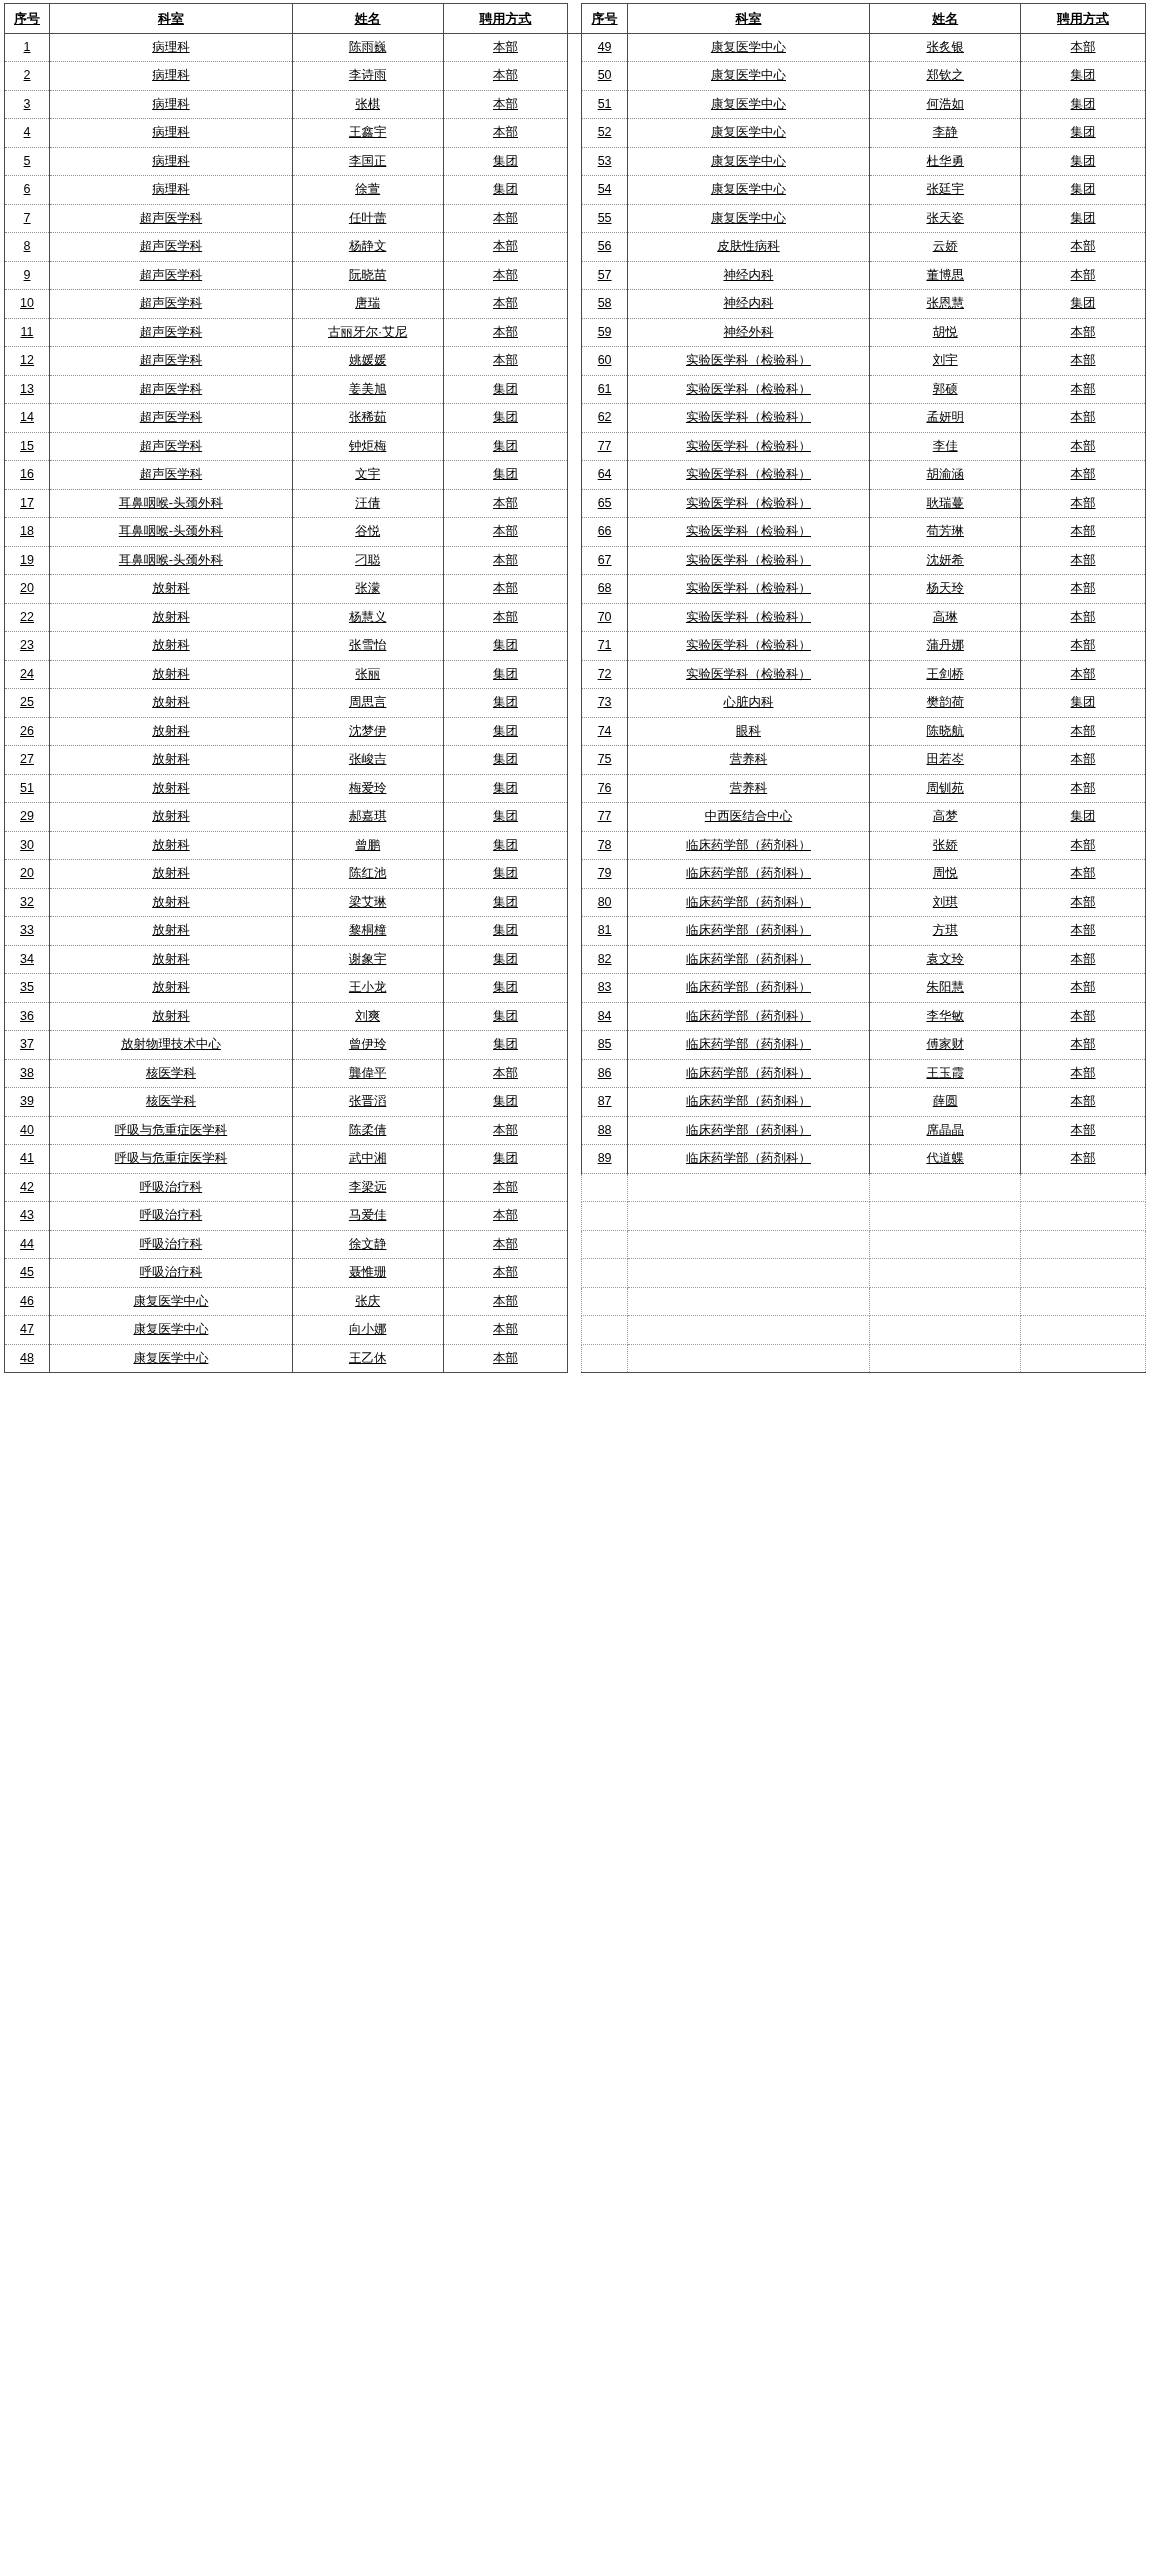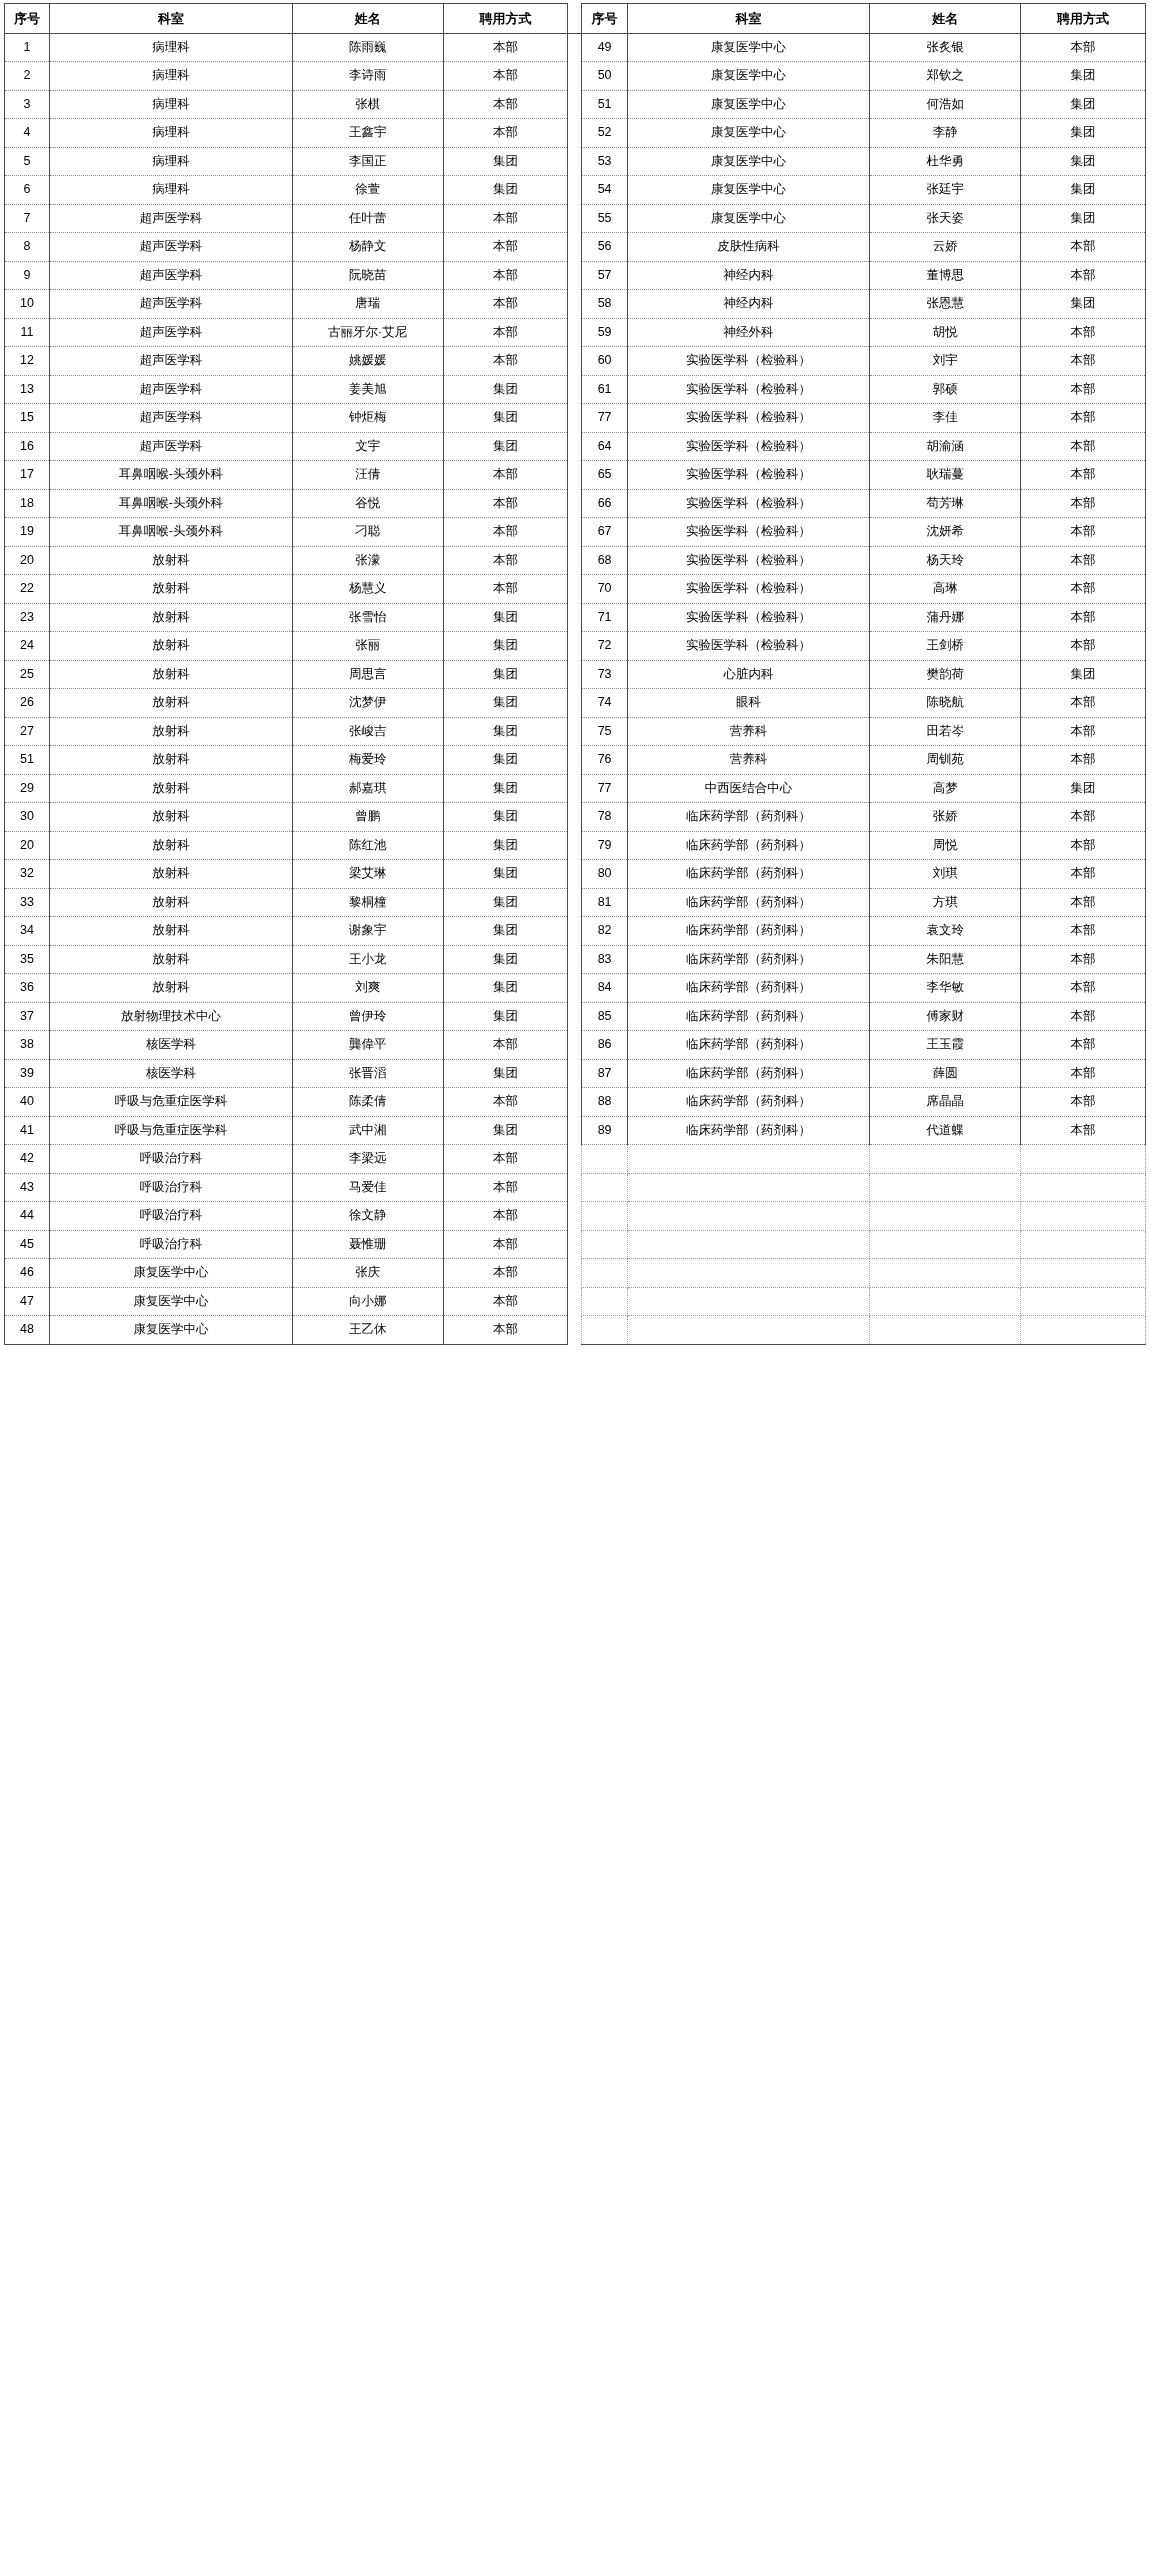--- a/index.html
+++ b/index.html
@@ -9,20 +9,21 @@
   }
   body {
     width: 1154px;
     font-family: "Liberation Sans", sans-serif;
     color: #000000;
   }
   .sheet {
     width: 1049px;
     padding: 0;
     box-sizing: border-box;
+    text-decoration: underline;
   }
   table.grid {
     border-collapse: collapse;
     table-layout: fixed;
     width: 1142px;
     margin-left: 3.8px;
     margin-top: 2.5px;
   }
   table.grid col.c-seq    { width: 34px; }
   table.grid col.c-dept   { width: 181px; }
@@ -245,20 +246,31 @@
           <td class="dept">超声医学科</td>
           <td class="name">姜美旭</td>
           <td class="emp">集团</td>
           <td class="gapcell"></td>
           <td class="seq">61</td>
           <td class="dept small-name">实验医学科（检验科）</td>
           <td class="name">郭硕</td>
           <td class="emp">本部</td>
         </tr>
         <tr>
+          <td class="seq">14</td>
+          <td class="dept">超声医学科</td>
+          <td class="name">张稀茹</td>
+          <td class="emp">集团</td>
+          <td class="gapcell"></td>
+          <td class="seq">62</td>
+          <td class="dept small-name">实验医学科（检验科）</td>
+          <td class="name">孟妍明</td>
+          <td class="emp">本部</td>
+        </tr>
+        <tr>
           <td class="seq">15</td>
           <td class="dept">超声医学科</td>
           <td class="name">钟炬梅</td>
           <td class="emp">集团</td>
           <td class="gapcell"></td>
           <td class="seq">77</td>
           <td class="dept small-name">实验医学科（检验科）</td>
           <td class="name">李佳</td>
           <td class="emp">本部</td>
         </tr>

